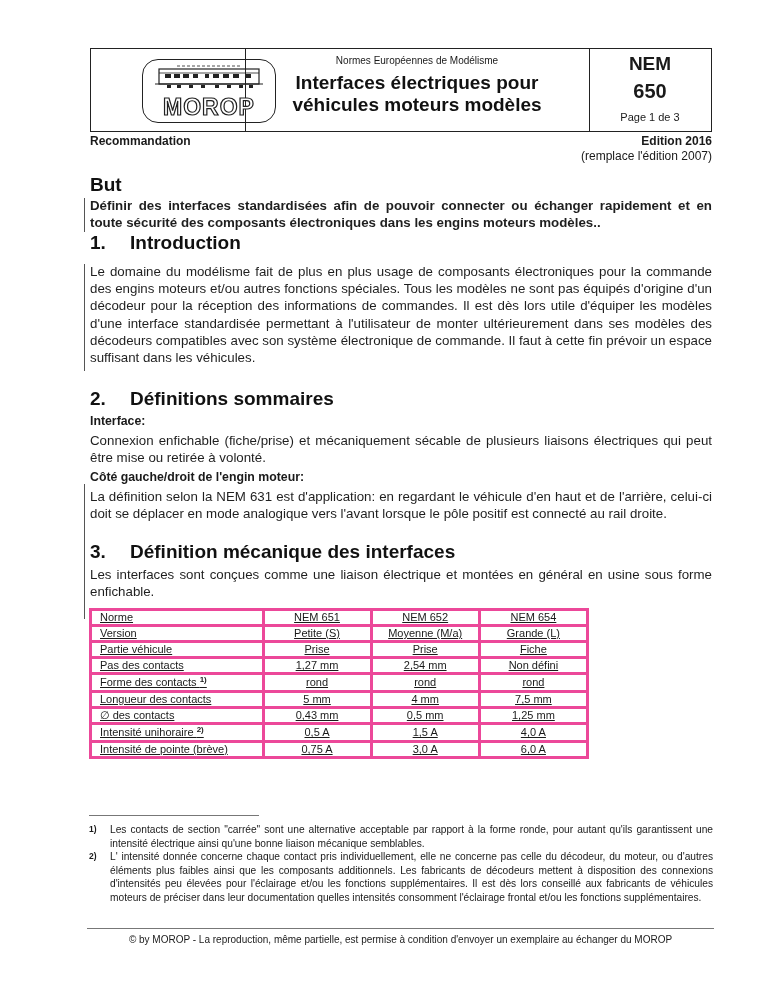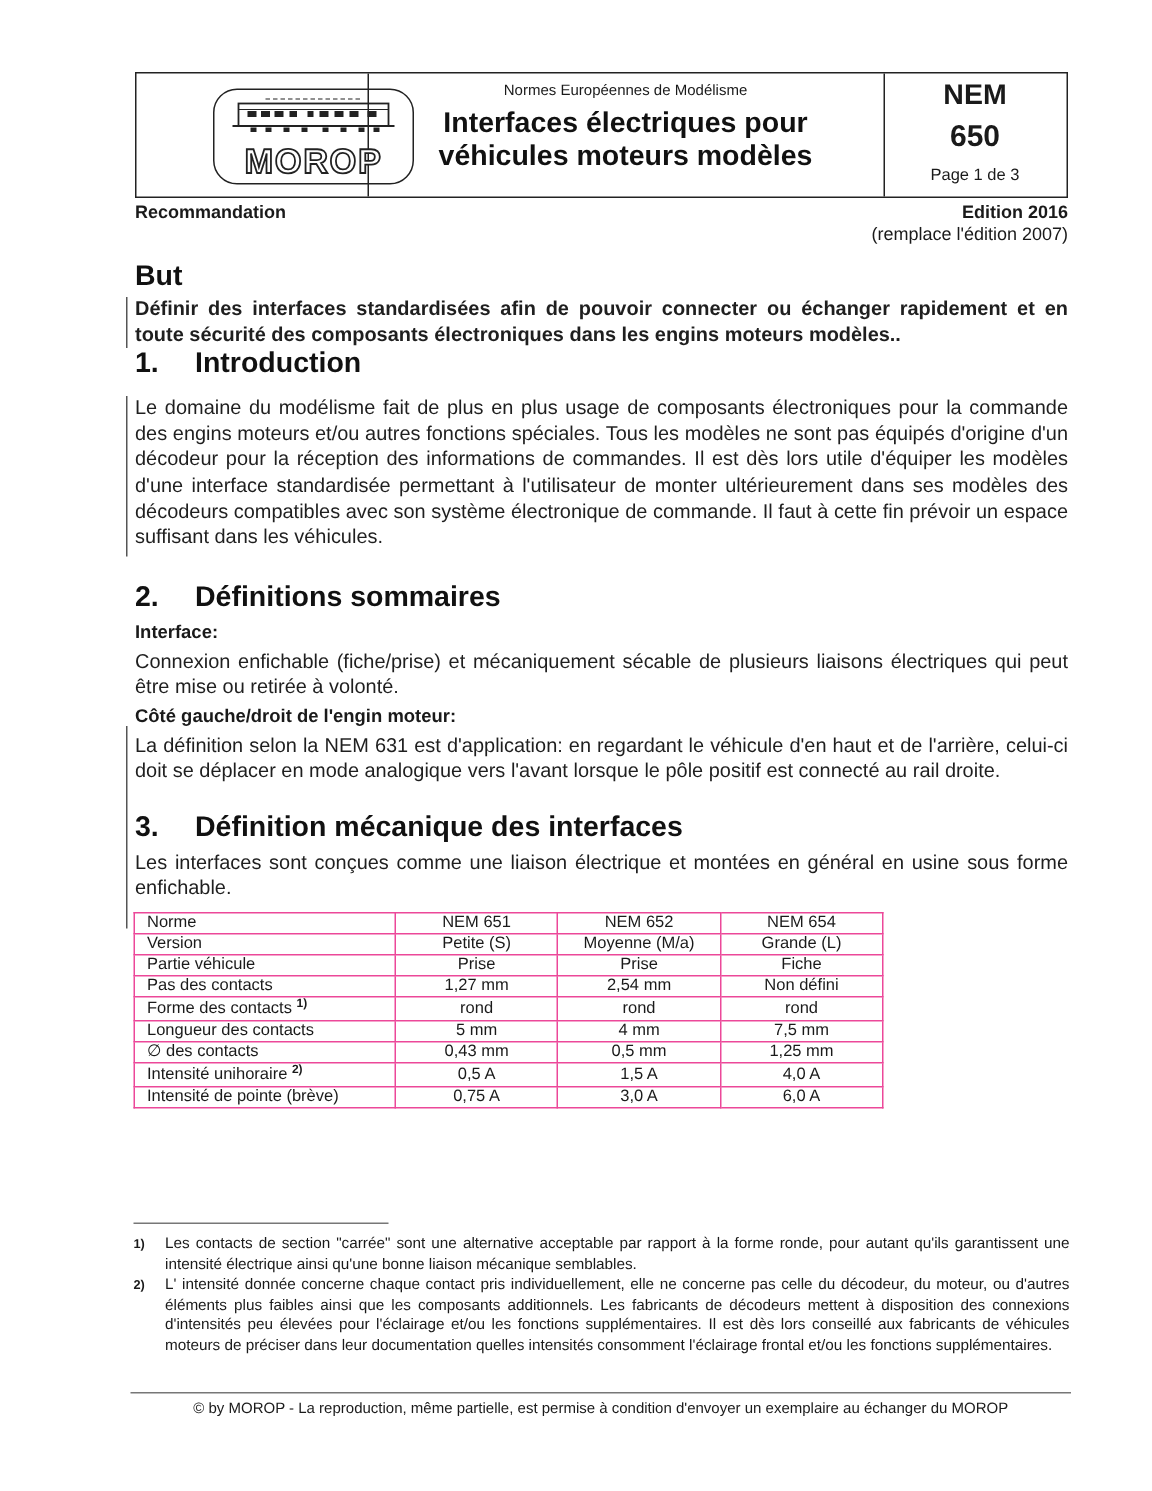--- a/index.html
+++ b/index.html
@@ -25,21 +25,21 @@
   .meta-right b { font-weight: bold; }
 
   .h1 { font-size: 19px; font-weight: bold; color: #111; }
   .h1 .num { display: inline-block; width: 40px; }
   .p { font-size: 13.3px; line-height: 17.2px; text-align: justify; color: #1f1f1f; }
   .bold-sm { font-size: 12.3px; font-weight: bold; }
   .bar { position: absolute; left: 84px; width: 1px; background: #555; }
 
   
   table.spec { position: absolute; left: 89px; top: 608px; width: 500px; border-collapse: collapse; font-size: 11px; }
-  table.spec td { border: 1px solid #ec4899; padding: 0 3px; height: 13px; line-height: 13px; }
+  table.spec td { border: 3px solid #ec4899; padding: 0 3px; height: 13px; line-height: 13px; text-decoration: underline; }
   table.spec td.lbl { width: 160px; padding-left: 8px; text-align: left; }
   table.spec td.val { text-align: center; width: 100px; }
   table.spec tr.tall td { height: 15px; }
   sup { font-size: 8px; font-weight: bold; vertical-align: 4px; line-height: 0; }
 
   .fn-rule { left: 89px; top: 815px; width: 170px; height: 1px; background: #777; }
   .fn { left: 89px; width: 624px; font-size: 10.2px; line-height: 13.6px; }
   .fn .mk { position: absolute; left: 0; top: 0; font-size: 8.5px; font-weight: bold; }
   .fn .tx { margin-left: 21px; text-align: justify; }
 

